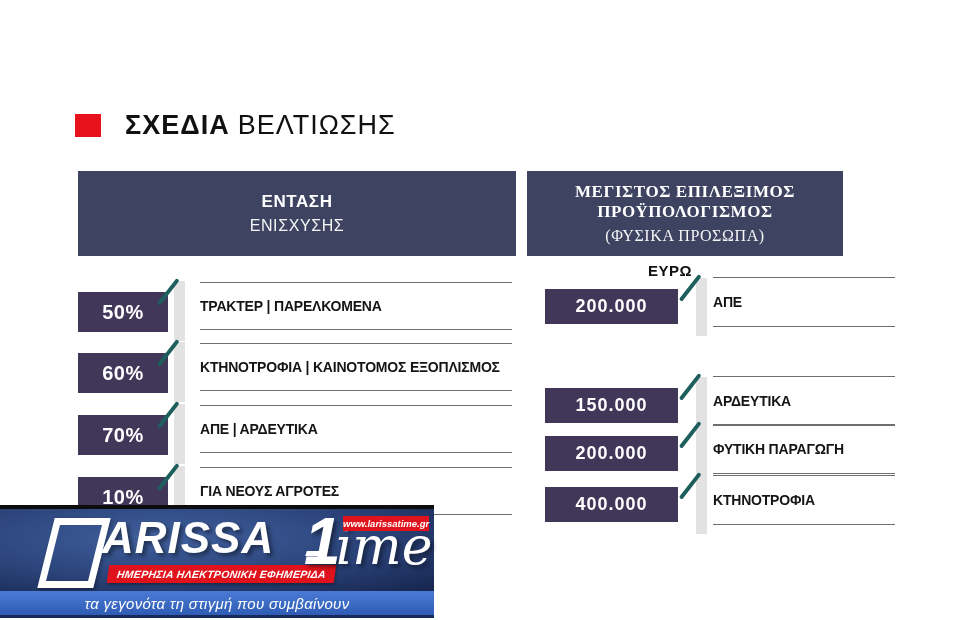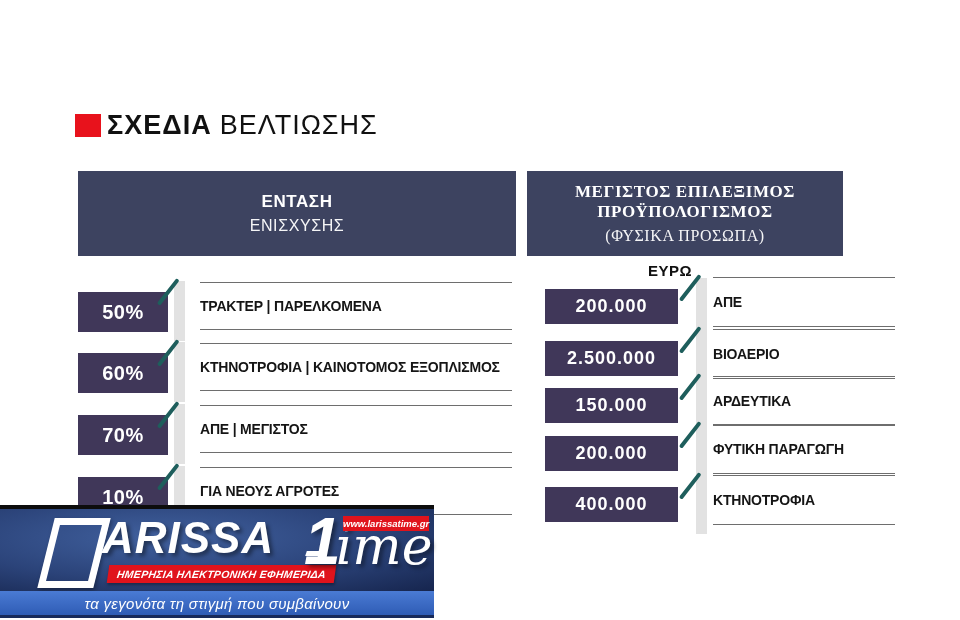--- a/index.html
+++ b/index.html
@@ -1,20 +1,20 @@
 <!DOCTYPE html>
 <html><head>
 <meta charset="utf-8">
 <style>
   html,body{margin:0;padding:0;}
   body{font-family:"Liberation Sans",sans-serif;background:#ffffff;}
   .canvas{position:relative;width:960px;height:620px;background:#ffffff;overflow:hidden;margin:0 auto;}
 
   
-  .title-wrap{position:absolute;left:75px;top:110px;display:flex;align-items:center;gap:6px;}
+  .title-wrap{position:absolute;left:75px;top:110px;display:flex;align-items:center;gap:24px;}
   .title-square{width:26px;height:23px;background:#e8121c;}
   .title-text{font-size:27px;color:#111;letter-spacing:1px;white-space:nowrap;}
   .title-text .bold{font-weight:bold;}
   .title-text .reg{font-weight:400;margin-left:8px;}
 
   
   .col-header{position:absolute;top:171px;height:85px;background:#3d4360;color:#fff;
     display:flex;flex-direction:column;align-items:center;justify-content:center;text-align:center;}
   .col-header.left{left:78px;width:438px;}
   .col-header.right{left:527px;width:316px;font-family:Liberation Serif, serif;}
@@ -111,21 +111,21 @@
         <span>ΚΤΗΝΟΤΡΟΦΙΑ | ΚΑΙΝΟΤΟΜΟΣ ΕΞΟΠΛΙΣΜΟΣ</span>
       </div>
   </div>
   <div class="lrow" style="top:403px">
     <div class="vbar"></div>
     <div class="pct-box">
         <span>70%</span>
       </div>
     <div class="slash"></div>
     <div class="label-block">
-        <span>ΑΠΕ | ΜΕΓΙΣΤΟΣ</span>
+        <span>ΑΠΕ | ΑΡΔΕΥΤΙΚΑ</span>
       </div>
   </div>
   <div class="lrow" style="top:465px">
     <div class="vbar"></div>
     <div class="pct-box">
         <span>10%</span>
       </div>
     <div class="slash"></div>
     <div class="label-block">
         <span>ΓΙΑ ΝΕΟΥΣ ΑΓΡΟΤΕΣ</span>
@@ -135,30 +135,20 @@
   <div class="eur-caption">ΕΥΡΩ</div>
 
   <div class="rrow" style="top:277px">
     <div class="vbar"></div>
     <div class="eur-box">
         <span>200.000</span>
       </div>
     <div class="slash"></div>
     <div class="label-block">
         <span>ΑΠΕ</span>
-      </div>
-  </div>
-  <div class="rrow" style="top:329px">
-    <div class="vbar"></div>
-    <div class="eur-box">
-        <span>2.500.000</span>
-      </div>
-    <div class="slash"></div>
-    <div class="label-block">
-        <span>ΒΙΟΑΕΡΙΟ</span>
       </div>
   </div>
   <div class="rrow" style="top:376px">
     <div class="vbar"></div>
     <div class="eur-box">
         <span>150.000</span>
       </div>
     <div class="slash"></div>
     <div class="label-block">
         <span>ΑΡΔΕΥΤΙΚΑ</span>

